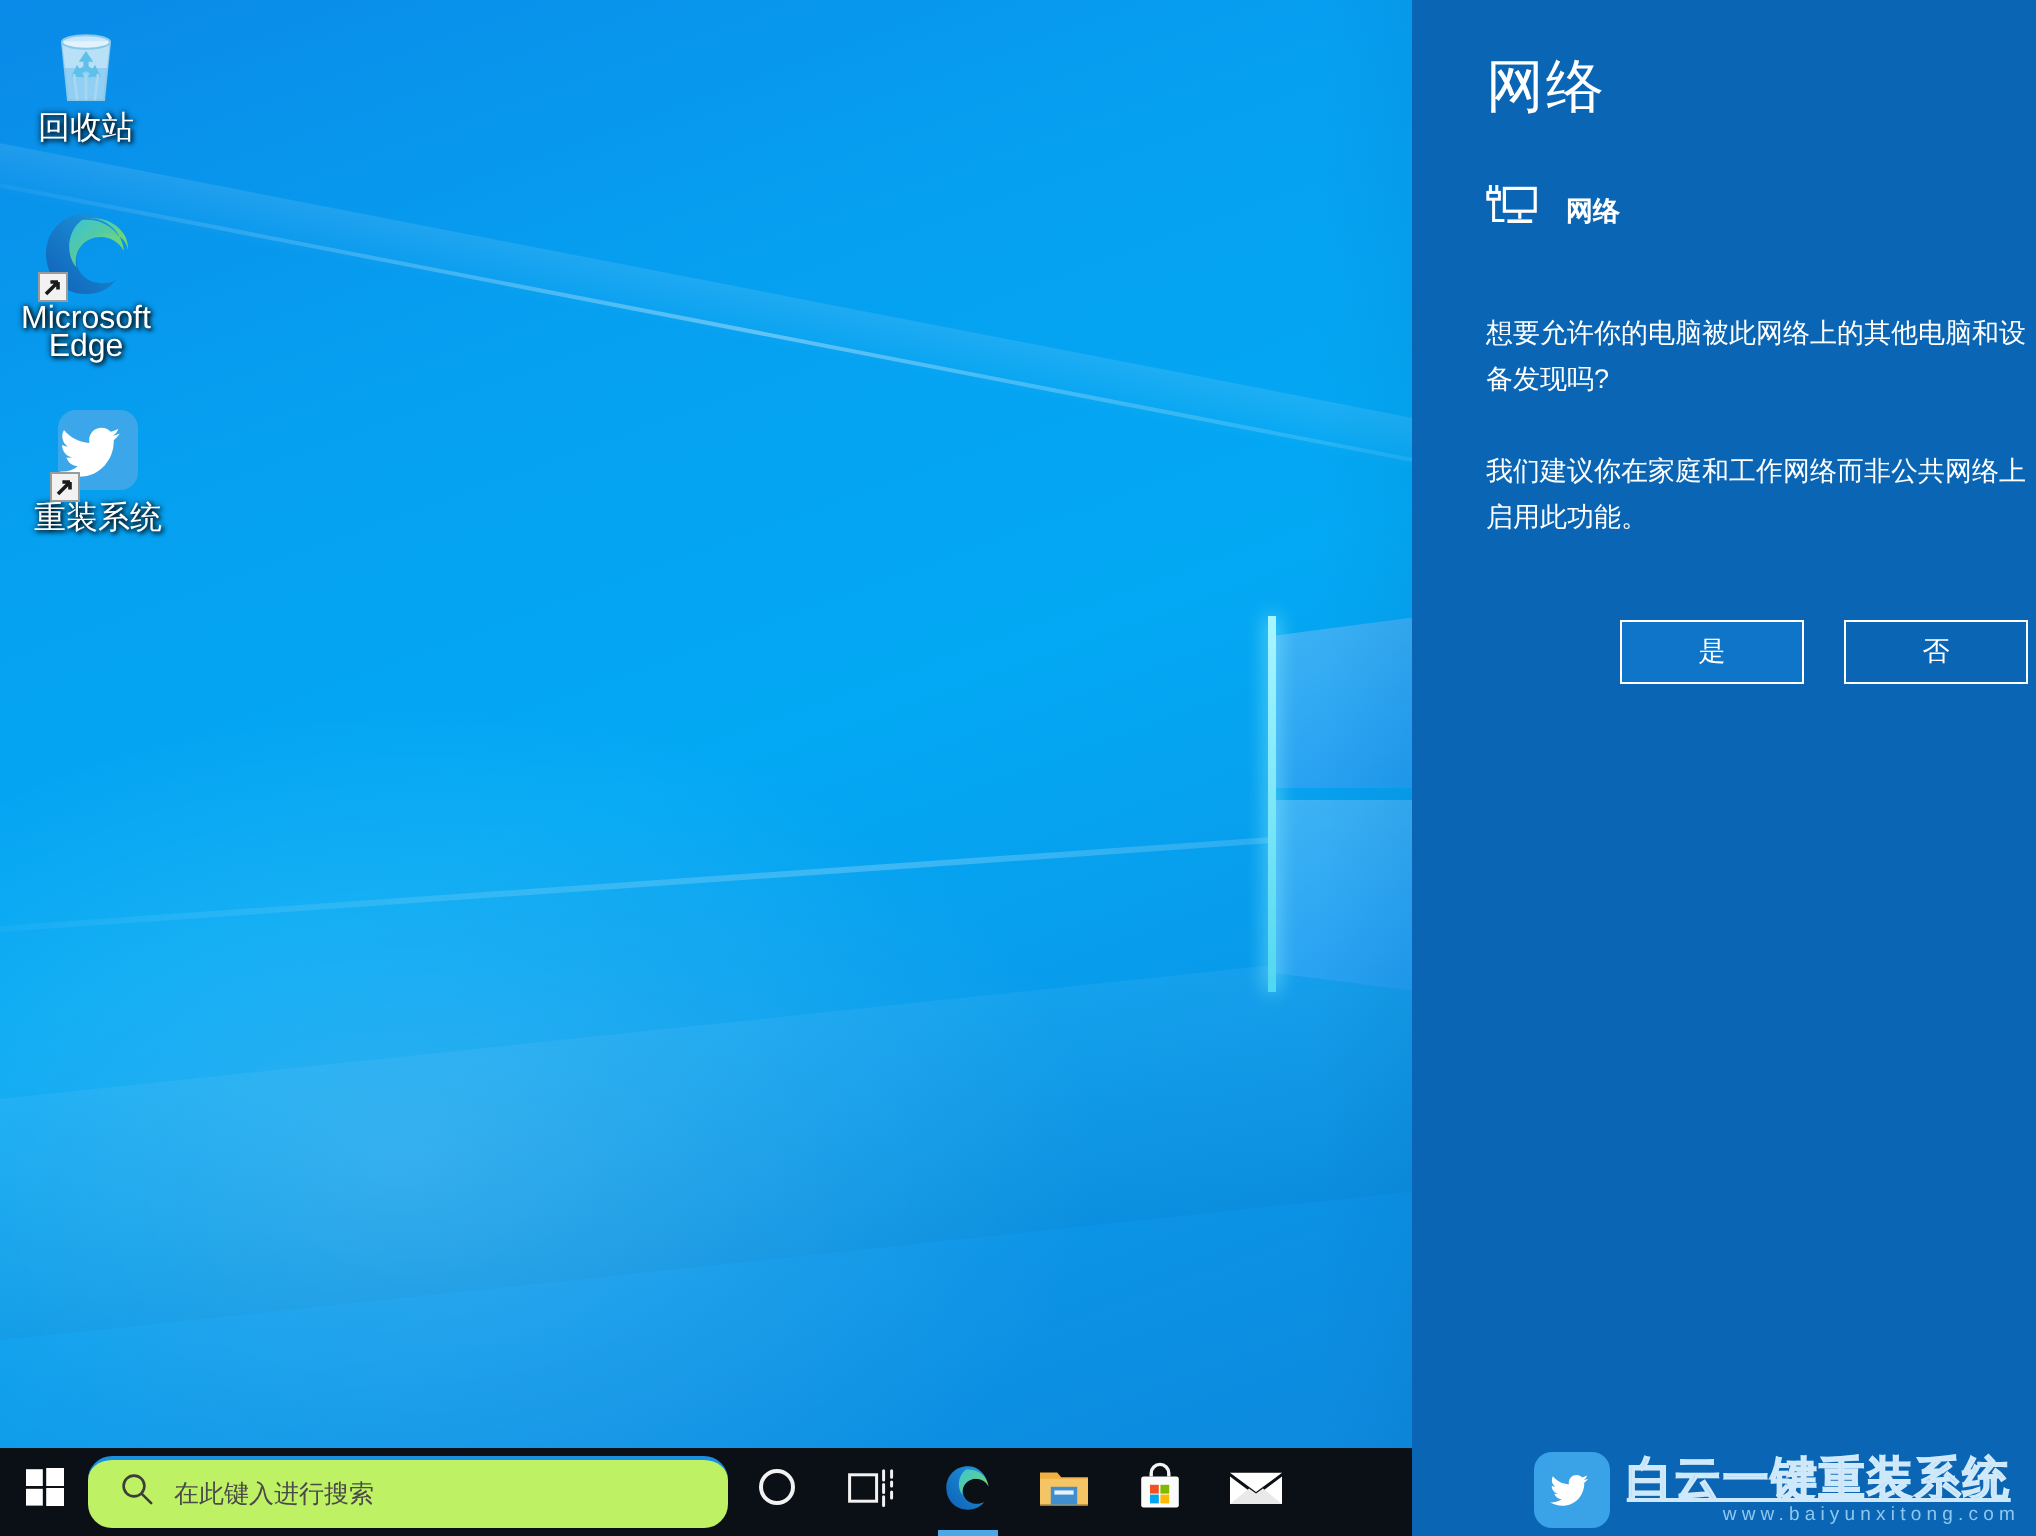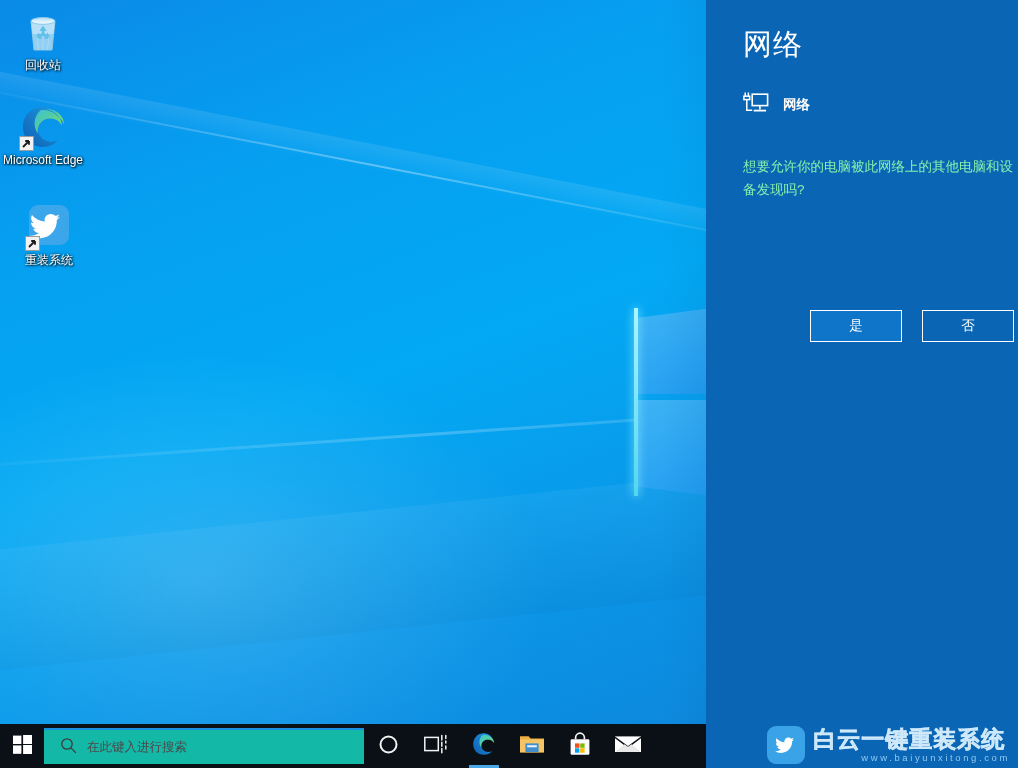--- a/index.html
+++ b/index.html
@@ -42,21 +42,21 @@
   #paneBL{left:46px; top:108px; width:78px; height:96px;
           clip-path:polygon(2px 0,100% 0,100% 100%,2px 90%);
           border-left:2px solid #7df0ff;}
   #paneSheen{left:46px; top:16px; width:4px; height:188px;
              background:linear-gradient(180deg,#a9f6ff,#4fd8f0); box-shadow:0 0 10px #8ef0ff;}
 
   
   .deskicon{position:absolute; width:86px; text-align:center; user-select:none; cursor:default;}
   .deskicon .glyphbox{position:relative;width:48px;height:48px;margin:0 auto 2px;}
   .deskicon .lbl{
-    font-size:12px; line-height:14px; color:#fff;
+    font-size:16px; line-height:14px; color:#fff;
     text-shadow:0 0 3px rgba(0,0,0,.95),1px 1px 2px rgba(0,0,0,.9);
     word-break:break-word; padding:0 2px;
   }
   #icoRecycle{left:0px; top:8px;}
   #icoEdge{left:0px; top:103px;}
   #icoReinstall{left:0px; top:203px;padding-left:12px;}
 
   
   .shortcut{
     position:absolute; left:0; bottom:0; width:15px; height:15px;
@@ -66,22 +66,22 @@
 
   
   #taskbar{
     position:absolute; left:0; bottom:0; width:1018px; height:44px;
     background:#0b1016;
     display:flex; align-items:stretch;
   }
   #startbtn{width:44px; display:flex; align-items:center; justify-content:center; cursor:pointer;}
   #searchbox{
     width:320px; height:36px; margin:4px 0 4px 0;
-    background:#14b8a6; border-top:2px solid #1b8fe0;
-    display:flex; align-items:center; cursor:text;
+    background:#bef264; border-top:2px solid #1b8fe0;
+    display:flex; align-items:center; cursor:text;border-radius:12px;
   }
   #searchbox .mag{margin:0 10px 0 16px; flex:none;}
   #searchPlaceholder{font-size:12.5px; color:#4a4a4a; white-space:nowrap;}
   .tbicon{width:48px; display:flex; align-items:center; justify-content:center;
           position:relative; cursor:pointer;}
   .tbicon.active::after{
     content:""; position:absolute; left:9px; right:9px; bottom:0; height:3px; background:#4aa8e8;
   }
   #tray{flex:1;}
 
@@ -91,21 +91,21 @@
     background:#0a66b4;
     color:#fff;
   }
   #netTitle{
     position:absolute; left:37px; top:26px;
     font-size:29px; line-height:36px; font-weight:400; letter-spacing:1px;
   }
   #netSubRow{position:absolute; left:37px; top:92px; display:flex; align-items:center; gap:14px;}
   #netSubLabel{font-size:13.5px; font-weight:700;}
   #netBody{position:absolute; left:37px; top:155px; width:272px;}
-  .netPara{font-size:13.5px; line-height:23px; color:#86efac;}
+  .netPara{font-size:13.5px; line-height:23px; color:#ffffff;}
   .netPara + .netPara{margin-top:23px;}
   #netButtons{position:absolute; left:104px; top:310px; display:flex; gap:20px;}
   .netbtn{
     width:92px; height:32px; border:1px solid #ffffff; background:transparent;
     color:#fff; font-size:13.5px; font-family:inherit; cursor:pointer;
     display:flex; align-items:center; justify-content:center;
   }
   .netbtn.primary{background:#0f75c9;}
 
   
@@ -114,20 +114,21 @@
     display:flex; align-items:center; gap:8px; user-select:none;
   }
   #wmBird{
     width:38px;height:38px;border-radius:9px;background:#3aa3e8;
     display:flex;align-items:center;justify-content:center;flex:none;
   }
   #wmTextWrap{display:flex;flex-direction:column;}
   #wmTitle{
     font-size:23px; line-height:25px; font-weight:700; color:#9fd4f5;
     letter-spacing:1px;
+    text-decoration:underline;
     -webkit-text-stroke:0.6px #cfe9fb;
   }
   #wmUrl{font-size:9.5px; line-height:12px; color:#8fc8ef; letter-spacing:2.6px;margin-left:48px;}
 </style>
 </head>
 <body>
 
 <div id="desktop">
   <div class="streak" id="streak2"></div>
   <div class="streak" id="streak1"></div>
@@ -328,20 +329,21 @@
         <rect x="9.2" y="2.2" width="15.4" height="11.4" fill="none" stroke="#ffffff" stroke-width="1.6"></rect>
         <path d="M16.9 13.6 V17.4" stroke="#ffffff" stroke-width="1.6" fill="none"></path>
         <path d="M11.6 18.6 H22.2" stroke="#ffffff" stroke-width="1.8" stroke-linecap="square" fill="none"></path>
       </svg>
     </span>
     <span id="netSubLabel">网络</span>
   </div>
 
   <div id="netBody">
     <div class="netPara">想要允许你的电脑被此网络上的其他电脑和设备发现吗?</div>
+    <div class="netPara">我们建议你在家庭和工作网络而非公共网络上启用此功能。</div>
   </div>
 
   <div id="netButtons">
     <button class="netbtn primary">是</button>
     <button class="netbtn">否</button>
   </div>
 
   <div id="watermark">
     <div id="wmBird">
       <svg width="26" height="26" viewBox="0 0 48 48">

